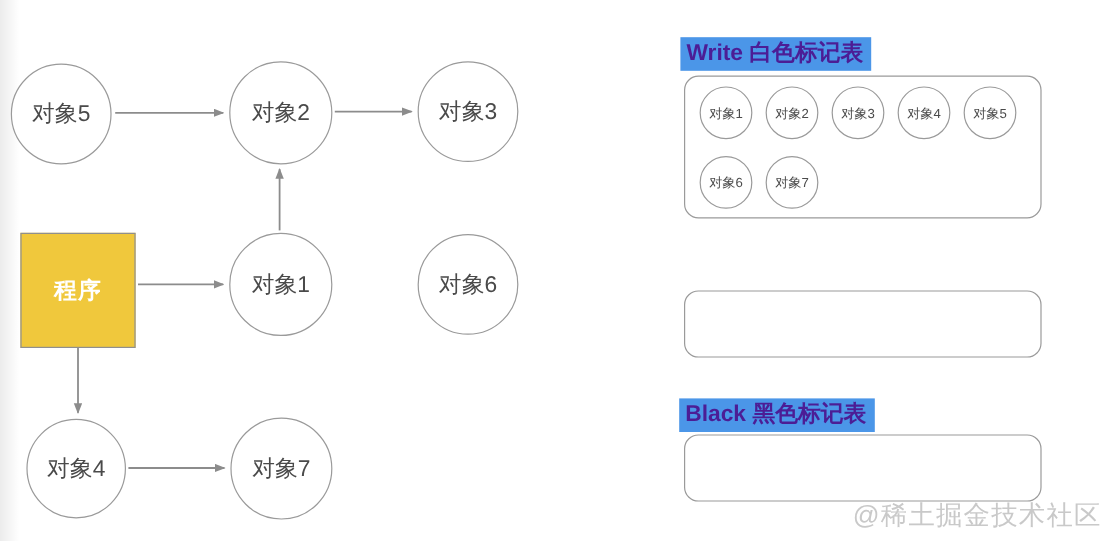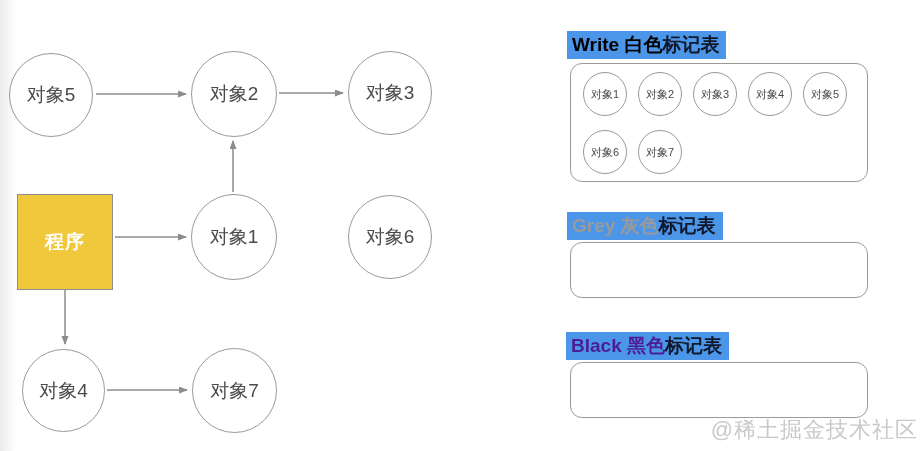--- a/index.html
+++ b/index.html
@@ -33,24 +33,24 @@
     color:#ffffff; font-size:19px; font-weight:bold; letter-spacing:1px;
   }
   
   .section-title {
     position:absolute; background:#4B96E8; height:28px; line-height:28px;
     padding:0 7px 0 5px; font-size:19px; font-weight:bold; white-space:nowrap;
   }
   .t-write { left:567px; top:31px; }
   .t-grey  { left:567px; top:212px; }
   .t-black { left:566px; top:332px; }
-  .lead-white { color:#000000;margin-top:32px; }
+  .lead-white { color:#4c1d95;margin-top:32px; }
   .lead-grey  { color:#9a9a9a; }
   .lead-black { color:#4c1d95; }
-  .t-suffix   { color:#0f172a; }
+  .t-suffix   { color:#4c1d95; }
   .panel-box {
     position:absolute; background:#fff; border:1.5px solid #9a9a9a;
     border-radius:12px; box-sizing:border-box;
   }
   .box-white {
     left:570px; top:63px; width:298px; height:119px;
     display:flex; flex-wrap:wrap; align-content:flex-start;
     padding:8px 0 0 12px; column-gap:11px; row-gap:14px;
   }
   .box-grey  { left:570px; top:242px; width:298px; height:56px; }
@@ -130,23 +130,20 @@
         <span>对象5</span>
       </div>
     <div class="mini">
         <span>对象6</span>
       </div>
     <div class="mini">
         <span>对象7</span>
       </div>
   </div>
 
-  <div class="section-title t-grey">
-    <span class="lead-grey">Grey 灰色</span><span class="t-suffix">标记表</span>
-  </div>
   <div class="panel-box box-grey"></div>
 
   <div class="section-title t-black">
     <span class="lead-black">Black 黑色</span><span class="t-suffix">标记表</span>
   </div>
   <div class="panel-box box-black"></div>
 
   <div class="watermark">@稀土掘金技术社区</div>
 
 </div>

